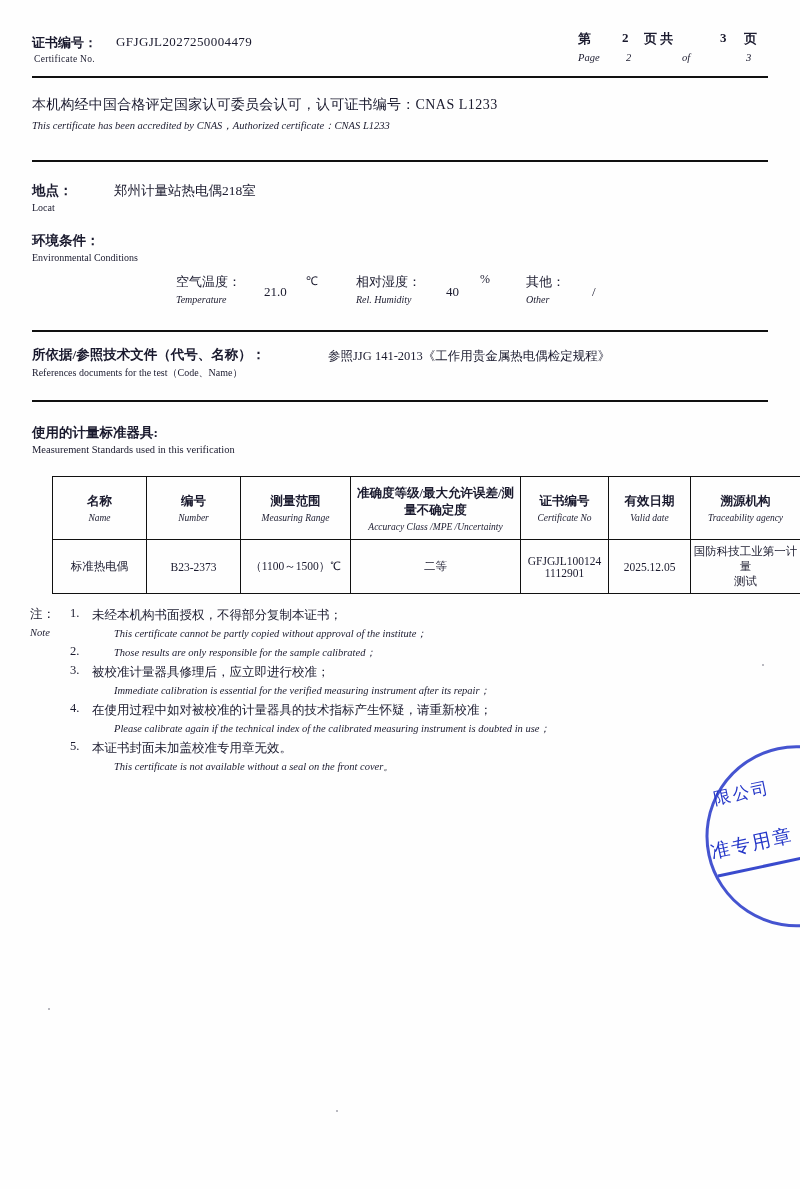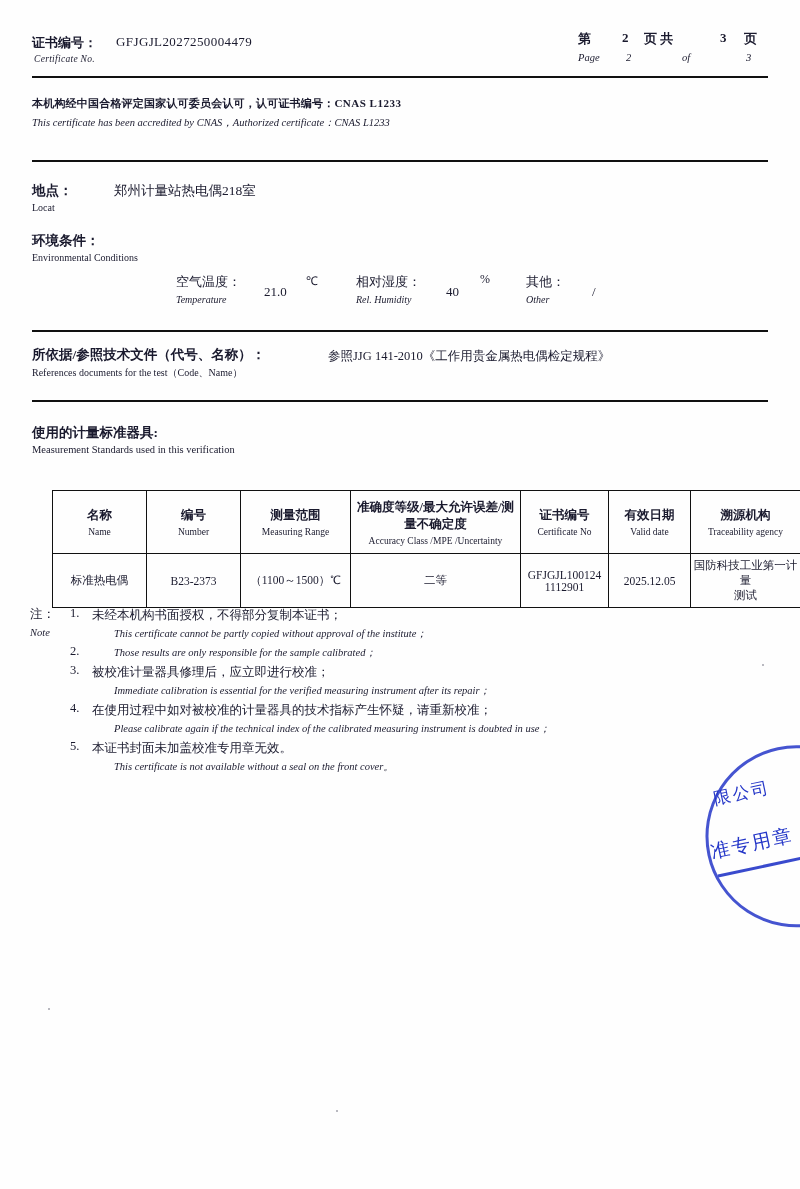--- a/index.html
+++ b/index.html
@@ -39,21 +39,20 @@
   .cert-no-label {
     position: absolute;
     left: 0; top: 6px;
     font-size: 13px;
     font-weight: bold;
     text-align: center;
   }
   .cert-no-label .en {
     display: block;
     font-size: 9.5px;
-    font-style: italic;
     font-weight: normal;
     letter-spacing: .3px;
     margin-top: 2px;
   }
   .cert-no-value {
     position: absolute;
     left: 84px; top: 6px;
     font-size: 13px;
     font-family: "Liberation Serif", serif;
     letter-spacing: .4px;
@@ -91,22 +90,22 @@
   .pg-c2 { position: absolute; left: 104px; top: 4px; }
   .pg-d2 { position: absolute; left: 168px; top: 4px; }
 
   
   .accred {
     position: absolute;
     left: 32px; top: 96px;
     width: 736px;
   }
   .accred .cn {
-    font-size: 11px;
-    font-weight: bold;
+    font-size: 14px;
+    font-weight: normal;
     letter-spacing: .2px;
   }
   .accred .cn .code { letter-spacing: .5px; }
   .accred .en {
     margin-top: 5px;
     font-size: 10.5px;
     font-style: italic;
   }
   .rule-2 {
     position: absolute;
@@ -183,21 +182,21 @@
   
   .std-head {
     position: absolute;
     left: 32px; top: 424px;
   }
   .std-head .lbl-cn { font-size: 13.5px; }
   .std-head .lbl-en { font-size: 10.5px; }
 
   table.std {
     position: absolute;
-    left: 52px; top: 490px;
+    left: 52px; top: 476px;
     width: 708px;
     border-collapse: collapse;
     table-layout: fixed;
   }
   table.std th, table.std td {
     border: 1px solid #111;
     text-align: center;
     vertical-align: middle;
     padding: 4px 2px;
   }
@@ -206,20 +205,21 @@
     font-weight: normal;
   }
   table.std th .cn {
     display: block;
     font-size: 12.5px;
     font-weight: bold;
   }
   table.std th .en {
     display: block;
     font-size: 9.5px;
+    font-style: italic;
     margin-top: 3px;
   }
   table.std td {
     height: 44px;
     font-size: 11.5px;
   }
   table.std td .l2 { display: block; }
 
   
   .notes {
@@ -369,21 +369,21 @@
       <span class="cn">其他：</span>
       <span class="val" style="left:66px;">/</span>
       <div class="en">Other</div>
     </div>
   </div>
   <div class="rule-3"></div>
 
   <div class="refs">
     <div class="lbl-cn">所依据/参照技术文件（代号、名称）：</div>
     <div class="lbl-en">References documents for the test（Code、Name）</div>
-    <div class="refs-val">参照JJG 141-2010《工作用贵金属热电偶检定规程》</div>
+    <div class="refs-val">参照JJG 141-2013《工作用贵金属热电偶检定规程》</div>
   </div>
   <div class="rule-4"></div>
 
   <div class="std-head">
     <div class="lbl-cn">使用的计量标准器具:</div>
     <div class="lbl-en">Measurement Standards used in this verification</div>
   </div>
 
   <table class="std">
     <colgroup>

